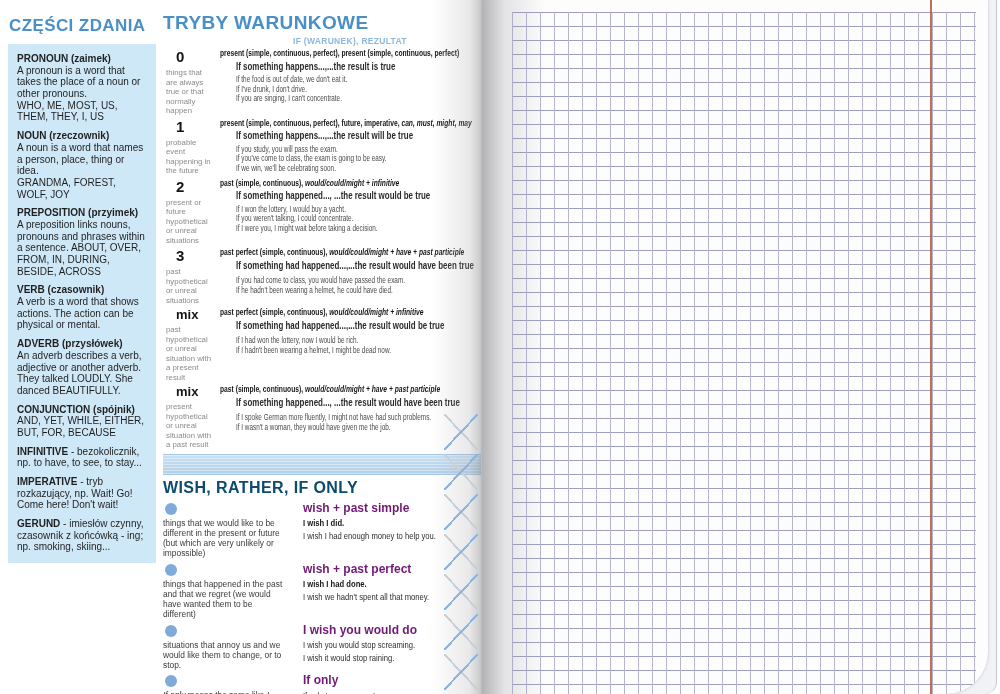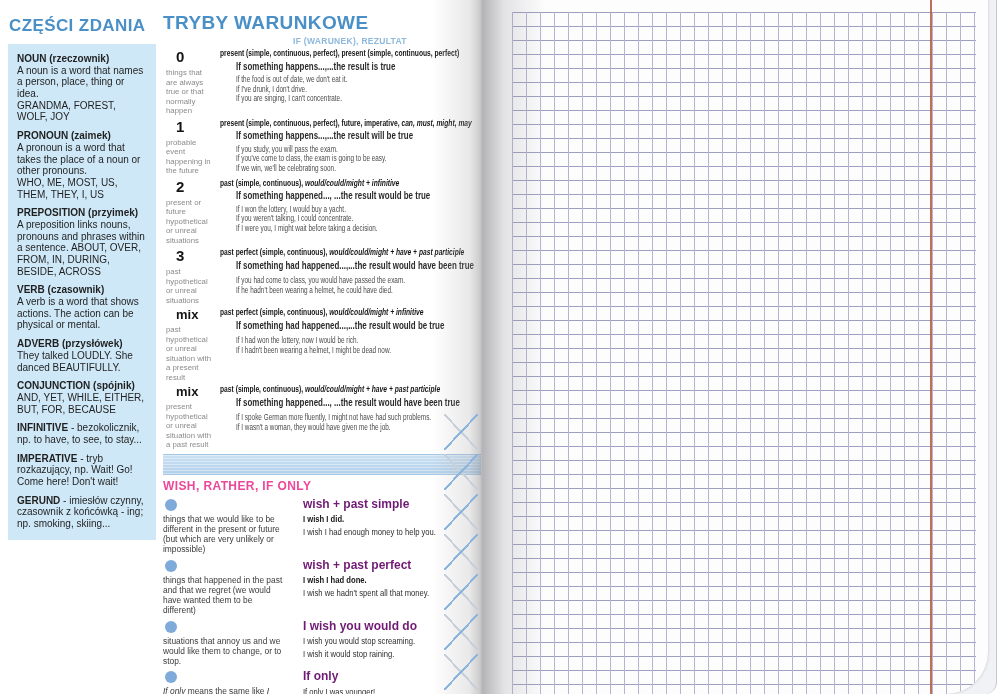--- a/index.html
+++ b/index.html
@@ -31,21 +31,21 @@
   .cond-formula{font-weight:bold;font-size:8.6px;color:#151515;line-height:1.15;margin-bottom:2px;}
   .it{font-style:italic;}
   .cond-rule{font-weight:bold;font-size:10.2px;color:#2b2b2b;line-height:1.2;margin:1px 0 2px 16px;}
   .cond-ex{font-size:8.2px;color:#4a4a4a;line-height:1.18;margin-left:16px;}
   .pregap{margin-top:4px;}
   .blue-bar{height:19px;margin:4px 0 4px 0;
     background-image:repeating-linear-gradient(to bottom, rgba(255,255,255,.4) 0 1px, rgba(255,255,255,0) 1px 3px),
                      linear-gradient(#cbe1f3,#b2d0ea);
     border-top:1px solid #a5c8e6;border-bottom:1px solid #a5c8e6;}
   
-  .wish-title{color:#ec4899;font-weight:bold;font-size:12px;letter-spacing:.4px;margin:2px 0 5px 0;}
+  .wish-title{color:#0c4a6e;font-weight:bold;font-size:16px;letter-spacing:.4px;margin:2px 0 5px 0;}
   .wish-item{display:flex;margin-bottom:4px;}
   .wish-left{width:124px;flex:none;}
   .bullet{width:12px;height:12px;border-radius:50%;background:#7fabdb;margin:1px 0 3px 2px;}
   .wish-desc{font-size:8.4px;color:#3a3a3a;line-height:1.22;}
   .wish-right{flex:1;min-width:0;padding-left:16px;padding-top:0;}
   .wish-head{color:#701a75;font-weight:bold;font-size:12px;line-height:1.15;margin-bottom:2px;}
   .wish-key{font-weight:bold;font-size:9.8px;color:#151515;line-height:1.3;}
   .wish-ex{font-size:9.8px;color:#2d2d2d;line-height:1.3;}
   
   .left-edge-shade{position:absolute;left:432px;top:0;width:50px;height:694px;
@@ -73,43 +73,44 @@
 </head>
 <body>
 
 <div class="left-page">
 
   <div class="sidebar">
     <div class="sidebar-title">CZĘŚCI ZDANIA</div>
     <div class="sidebar-box">
 
       <div class="entry">
+        <span class="term block">PRONOUN (zaimek)</span>
+        <span class="block">A pronoun is a word that takes the place of a noun or other pronouns.</span>
+        <span class="block">WHO, ME, MOST, US, THEM, THEY, I, US</span>
+      </div>
+
+      <div class="entry">
         <span class="term block">NOUN (rzeczownik)</span>
         <span class="block">A noun is a word that names a person, place, thing or idea.</span>
         <span class="block">GRANDMA, FOREST, WOLF, JOY</span>
       </div>
 
       <div class="entry">
-        <span class="term block">PRONOUN (zaimek)</span>
-        <span class="block">A pronoun is a word that takes the place of a noun or other pronouns.</span>
-        <span class="block">WHO, ME, MOST, US, THEM, THEY, I, US</span>
-      </div>
-
-      <div class="entry">
         <span class="term block">PREPOSITION (przyimek)</span>
         <span>A preposition links nouns, pronouns and phrases within a sentence. </span><span>ABOUT, OVER, FROM, IN, DURING, BESIDE, ACROSS</span>
       </div>
 
       <div class="entry">
         <span class="term block">VERB (czasownik)</span>
         <span class="block">A verb is a word that shows actions. The action can be physical or mental.</span>
       </div>
 
       <div class="entry">
         <span class="term block">ADVERB (przysłówek)</span>
+        <span class="block">An adverb describes a verb, adjective or another adverb.</span>
         <span class="block">They talked LOUDLY. She danced BEAUTIFULLY.</span>
       </div>
 
       <div class="entry">
         <span class="term block">CONJUNCTION (spójnik)</span>
         <span class="block">AND, YET, WHILE, EITHER, BUT, FOR, BECAUSE</span>
       </div>
 
       <div class="entry">
         <span class="term">INFINITIVE</span><span> - bezokolicznik, np. to have, to see, to stay...</span>

